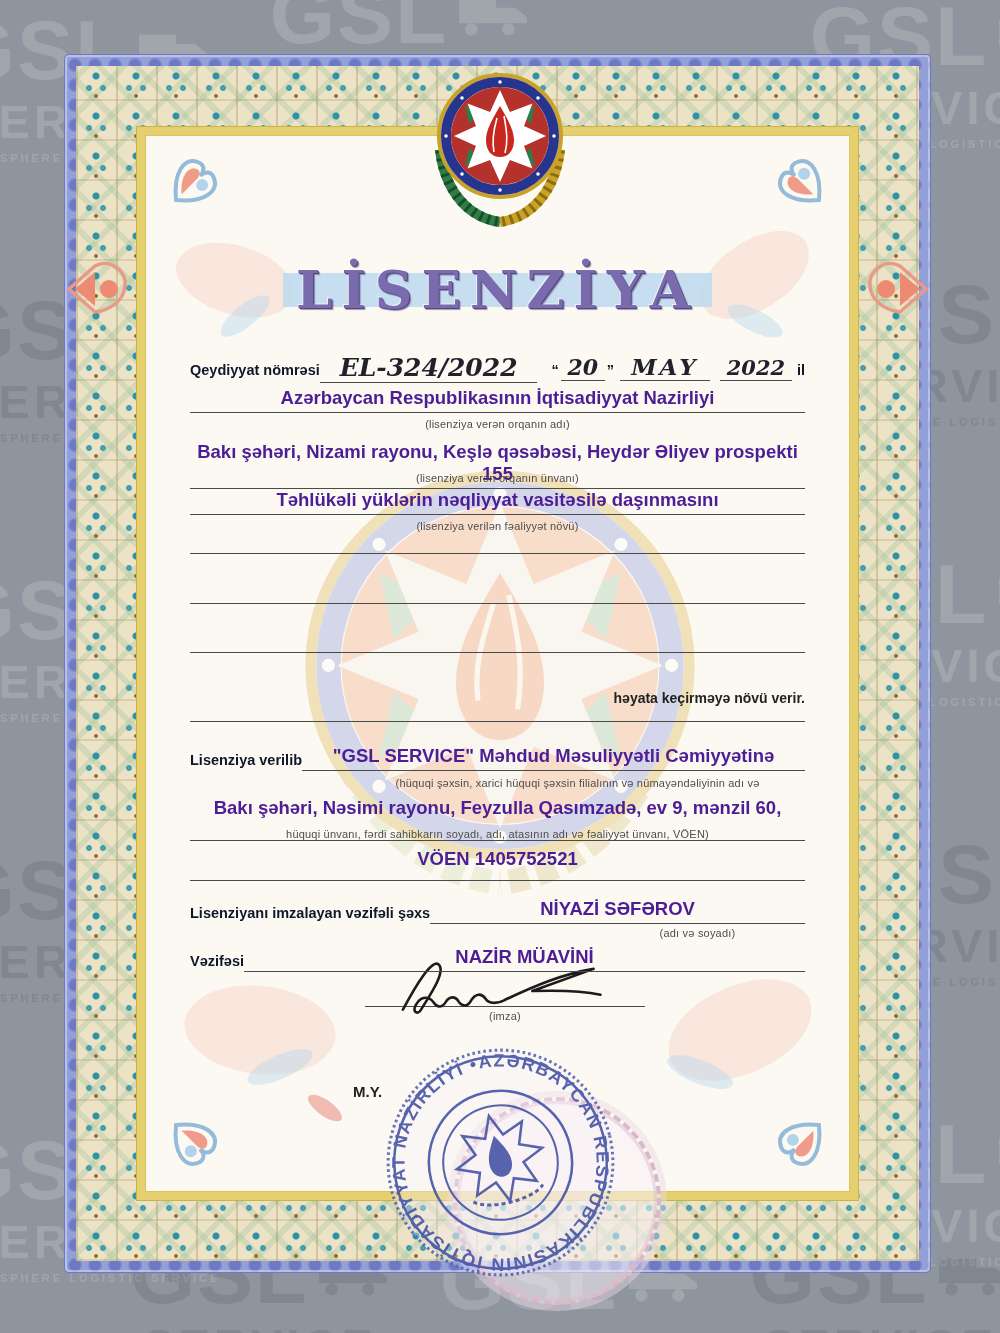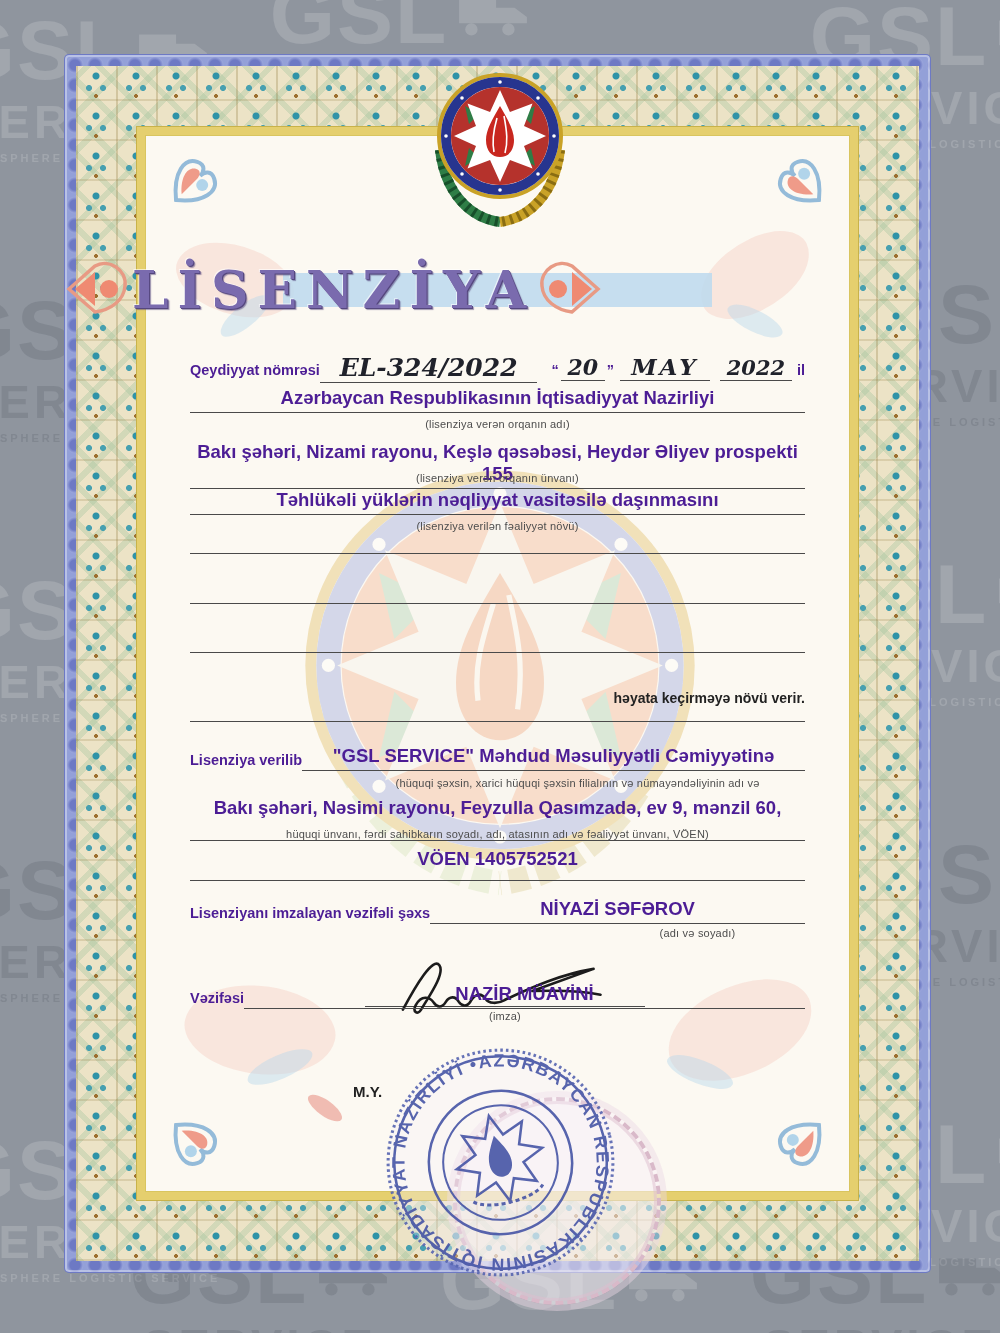--- a/index.html
+++ b/index.html
@@ -44,31 +44,31 @@
   .flora.blue{background:#b9d8ec;}
   .flora.red{background:#e58b7d;opacity:.55;}
   .corner-orn{position:absolute;width:64px;height:64px;opacity:.95;pointer-events:none;}
   .corner-orn svg{width:100%;height:100%;}
 
   
   .emblem{position:absolute;left:350px;top:3px;width:170px;height:176px;z-index:6;}
 
   
   .title-wrap{position:absolute;left:0;width:865px;top:192px;height:84px;z-index:5;
-    display:flex;align-items:center;justify-content:flex-start;gap:1px;}
+    display:flex;align-items:center;justify-content:space-between;gap:1px;}
   .title-band{position:absolute;left:218px;right:218px;top:26px;height:34px;background:#bcd9ee;opacity:.85;}
   .doc-title{position:relative;margin:0;font-family:"DejaVu Serif",serif;font-weight:bold;
     font-size:52px;letter-spacing:9px;color:#7a6bae;
     text-shadow:1px 1px 0 #55477e,2px 2px 1px rgba(85,71,126,.55),-1px -1px 0 rgba(255,255,255,.6);}
   .side-orn{position:relative;width:66px;height:58px;flex:0 0 auto;}
 
   
   .content{position:absolute;left:125px;top:0;width:615px;z-index:5;color:#1f1f1f;}
   .row{position:absolute;left:0;width:615px;}
-  .label{font-size:14.5px;font-weight:600;color:#4c1d95;white-space:nowrap;}
+  .label{font-size:14.5px;font-weight:600;color:#0f172a;white-space:nowrap;}
   .fill-line{border-bottom:1.6px solid #4a4a4a;}
   .value-line{display:flex;align-items:flex-end;}
   .value-line .label{padding-bottom:3px;}
   .big-val{font-size:18.5px;font-weight:bold;text-align:center;color:#4c1d95;}
   .caption{font-size:11px;color:#4d4d4d;text-align:center;letter-spacing:.2px;}
   .hand{font-family:"DejaVu Serif",serif;font-style:italic;font-weight:600;color:#20222b;}
   .bline{position:absolute;left:0;width:615px;border-bottom:1.5px solid #4a4a4a;}
   .note{font-size:14px;font-weight:bold;color:#222;}
 
   
@@ -402,21 +402,21 @@
 
     <div class="row big-val" style="top:793px">VÖEN 1405752521</div>
     <div class="bline" style="top:825px"></div>
 
     <div class="row value-line" style="top:843px">
       <span class="label">Lisenziyanı imzalayan vəzifəli şəxs</span>
       <span class="fill-line big-val" style="flex:1;padding-bottom:3px">NİYAZİ SƏFƏROV</span>
     </div>
     <div class="row caption" style="top:872px;padding-left:200px">(adı və soyadı)</div>
 
-    <div class="row value-line" style="top:928px">
+    <div class="row value-line" style="top:891px">
       <span class="label">Vəzifəsi</span>
       <span class="fill-line big-val" style="flex:1;padding-bottom:3px">NAZİR MÜAVİNİ</span>
     </div>
   </div>
 
   <div class="sig-block" style="left:300px;top:895px">
     <svg class="sig-svg" viewBox="0 0 250 64">
       <path d="M22,56 C36,32 54,4 60,13 C66,22 46,47 40,57 C37,62 31,59 35,52 C41,42 49,44 53,50 C56,55 61,56 65,50 C69,44 75,44 78,50 C81,55 86,56 90,50 C95,42 101,42 105,48 C108,53 116,54 124,50 C152,38 182,26 214,22 L152,42 C178,42 204,44 220,48" fill="none" stroke="#1c1c1c" stroke-width="2.6" stroke-linecap="round" stroke-linejoin="round"></path>
     </svg>
     <div class="sig-line"></div>

